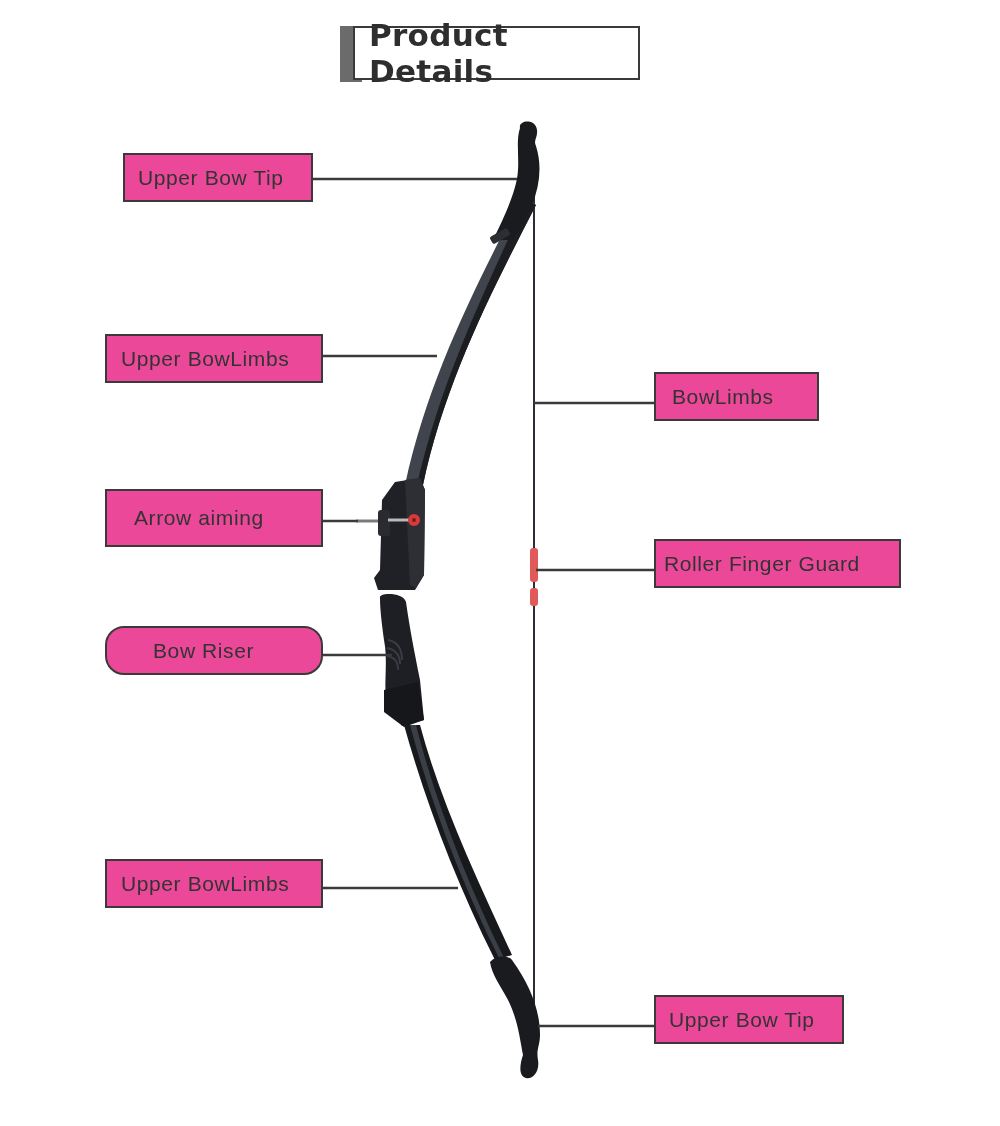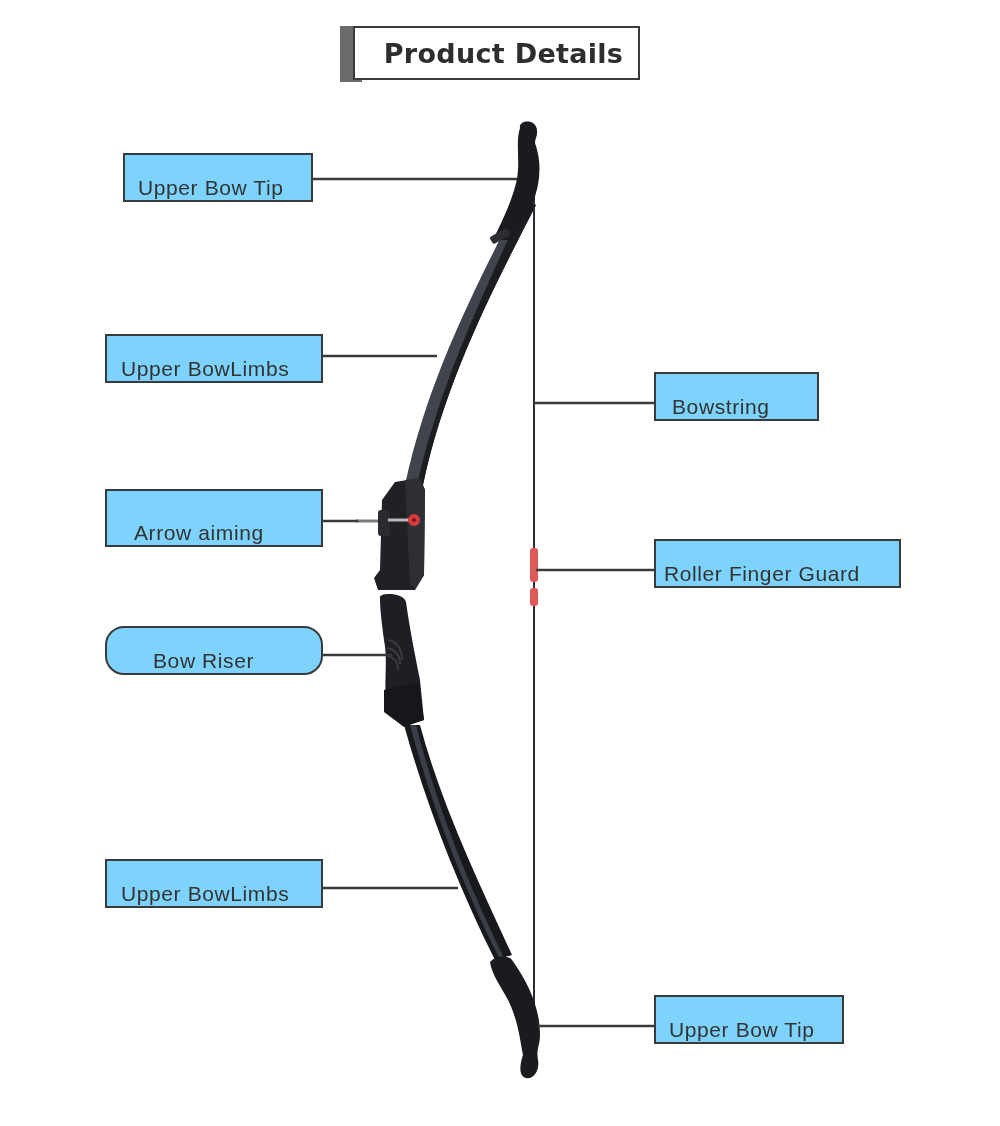--- a/index.html
+++ b/index.html
@@ -3,24 +3,24 @@
   <meta charset="utf-8">
   <style>
     html, body { margin: 0; padding: 0; background: #ffffff; }
     body { width: 1000px; height: 1126px; position: relative; overflow: hidden;
            font-family: "DejaVu Sans", "Liberation Sans", sans-serif; }
     .title-wrap { position: absolute; left: 340px; top: 26px; width: 302px; height: 56px; }
     .title-accent { position: absolute; left: 0; top: 0; width: 22px; height: 56px; background: #6b6b6b; }
     .title-box { position: absolute; left: 13px; top: 0; width: 287px; height: 54px;
                  border: 2px solid #3a3a3a; background: #fff; box-sizing: border-box;
                  display: flex; align-items: center; justify-content: center; }
-    .title-text { font-family: "DejaVu Sans", sans-serif; font-weight: bold; font-size: 27px;
+    .title-text { font-family: "DejaVu Sans", sans-serif; font-weight: bold; font-size: 31px;
                   color: #2e2e2e; letter-spacing: 0.3px; padding-left: 14px; }
-    .label { position: absolute; border: 2px solid #3a3a3a; background: #7dd3fc; box-sizing: border-box;
-             display: flex; align-items: flex-end; }
+    .label { position: absolute; border: 2px solid #3a3a3a; background: #ec4899; box-sizing: border-box;
+             display: flex; align-items: center; }
     .label span { font-family: "Liberation Sans", sans-serif; font-size: 21px; color: #333;
                   letter-spacing: 0.6px; white-space: nowrap; }
     svg.bow { position: absolute; left: 0; top: 0; }
   </style>
 </head>
 <body>
 
 <div class="title-wrap">
   <div class="title-accent"></div>
   <div class="title-box">
@@ -87,20 +87,20 @@
   <span>Arrow aiming</span>
 </div>
 <div class="label" style="left:105px; top:626px; width:218px; height:49px; padding-left:46px;border-radius:19px;">
   <span>Bow Riser</span>
 </div>
 <div class="label" style="left:105px; top:859px; width:218px; height:49px; padding-left:14px;">
   <span>Upper BowLimbs</span>
 </div>
 
 <div class="label" style="left:654px; top:372px; width:165px; height:49px; padding-left:16px;">
-  <span>Bowstring</span>
+  <span>BowLimbs</span>
 </div>
 <div class="label" style="left:654px; top:539px; width:247px; height:49px; padding-left:8px;">
   <span>Roller Finger Guard</span>
 </div>
 <div class="label" style="left:654px; top:995px; width:190px; height:49px; padding-left:13px;">
   <span>Upper Bow Tip</span>
 </div>
 
 </body></html>

